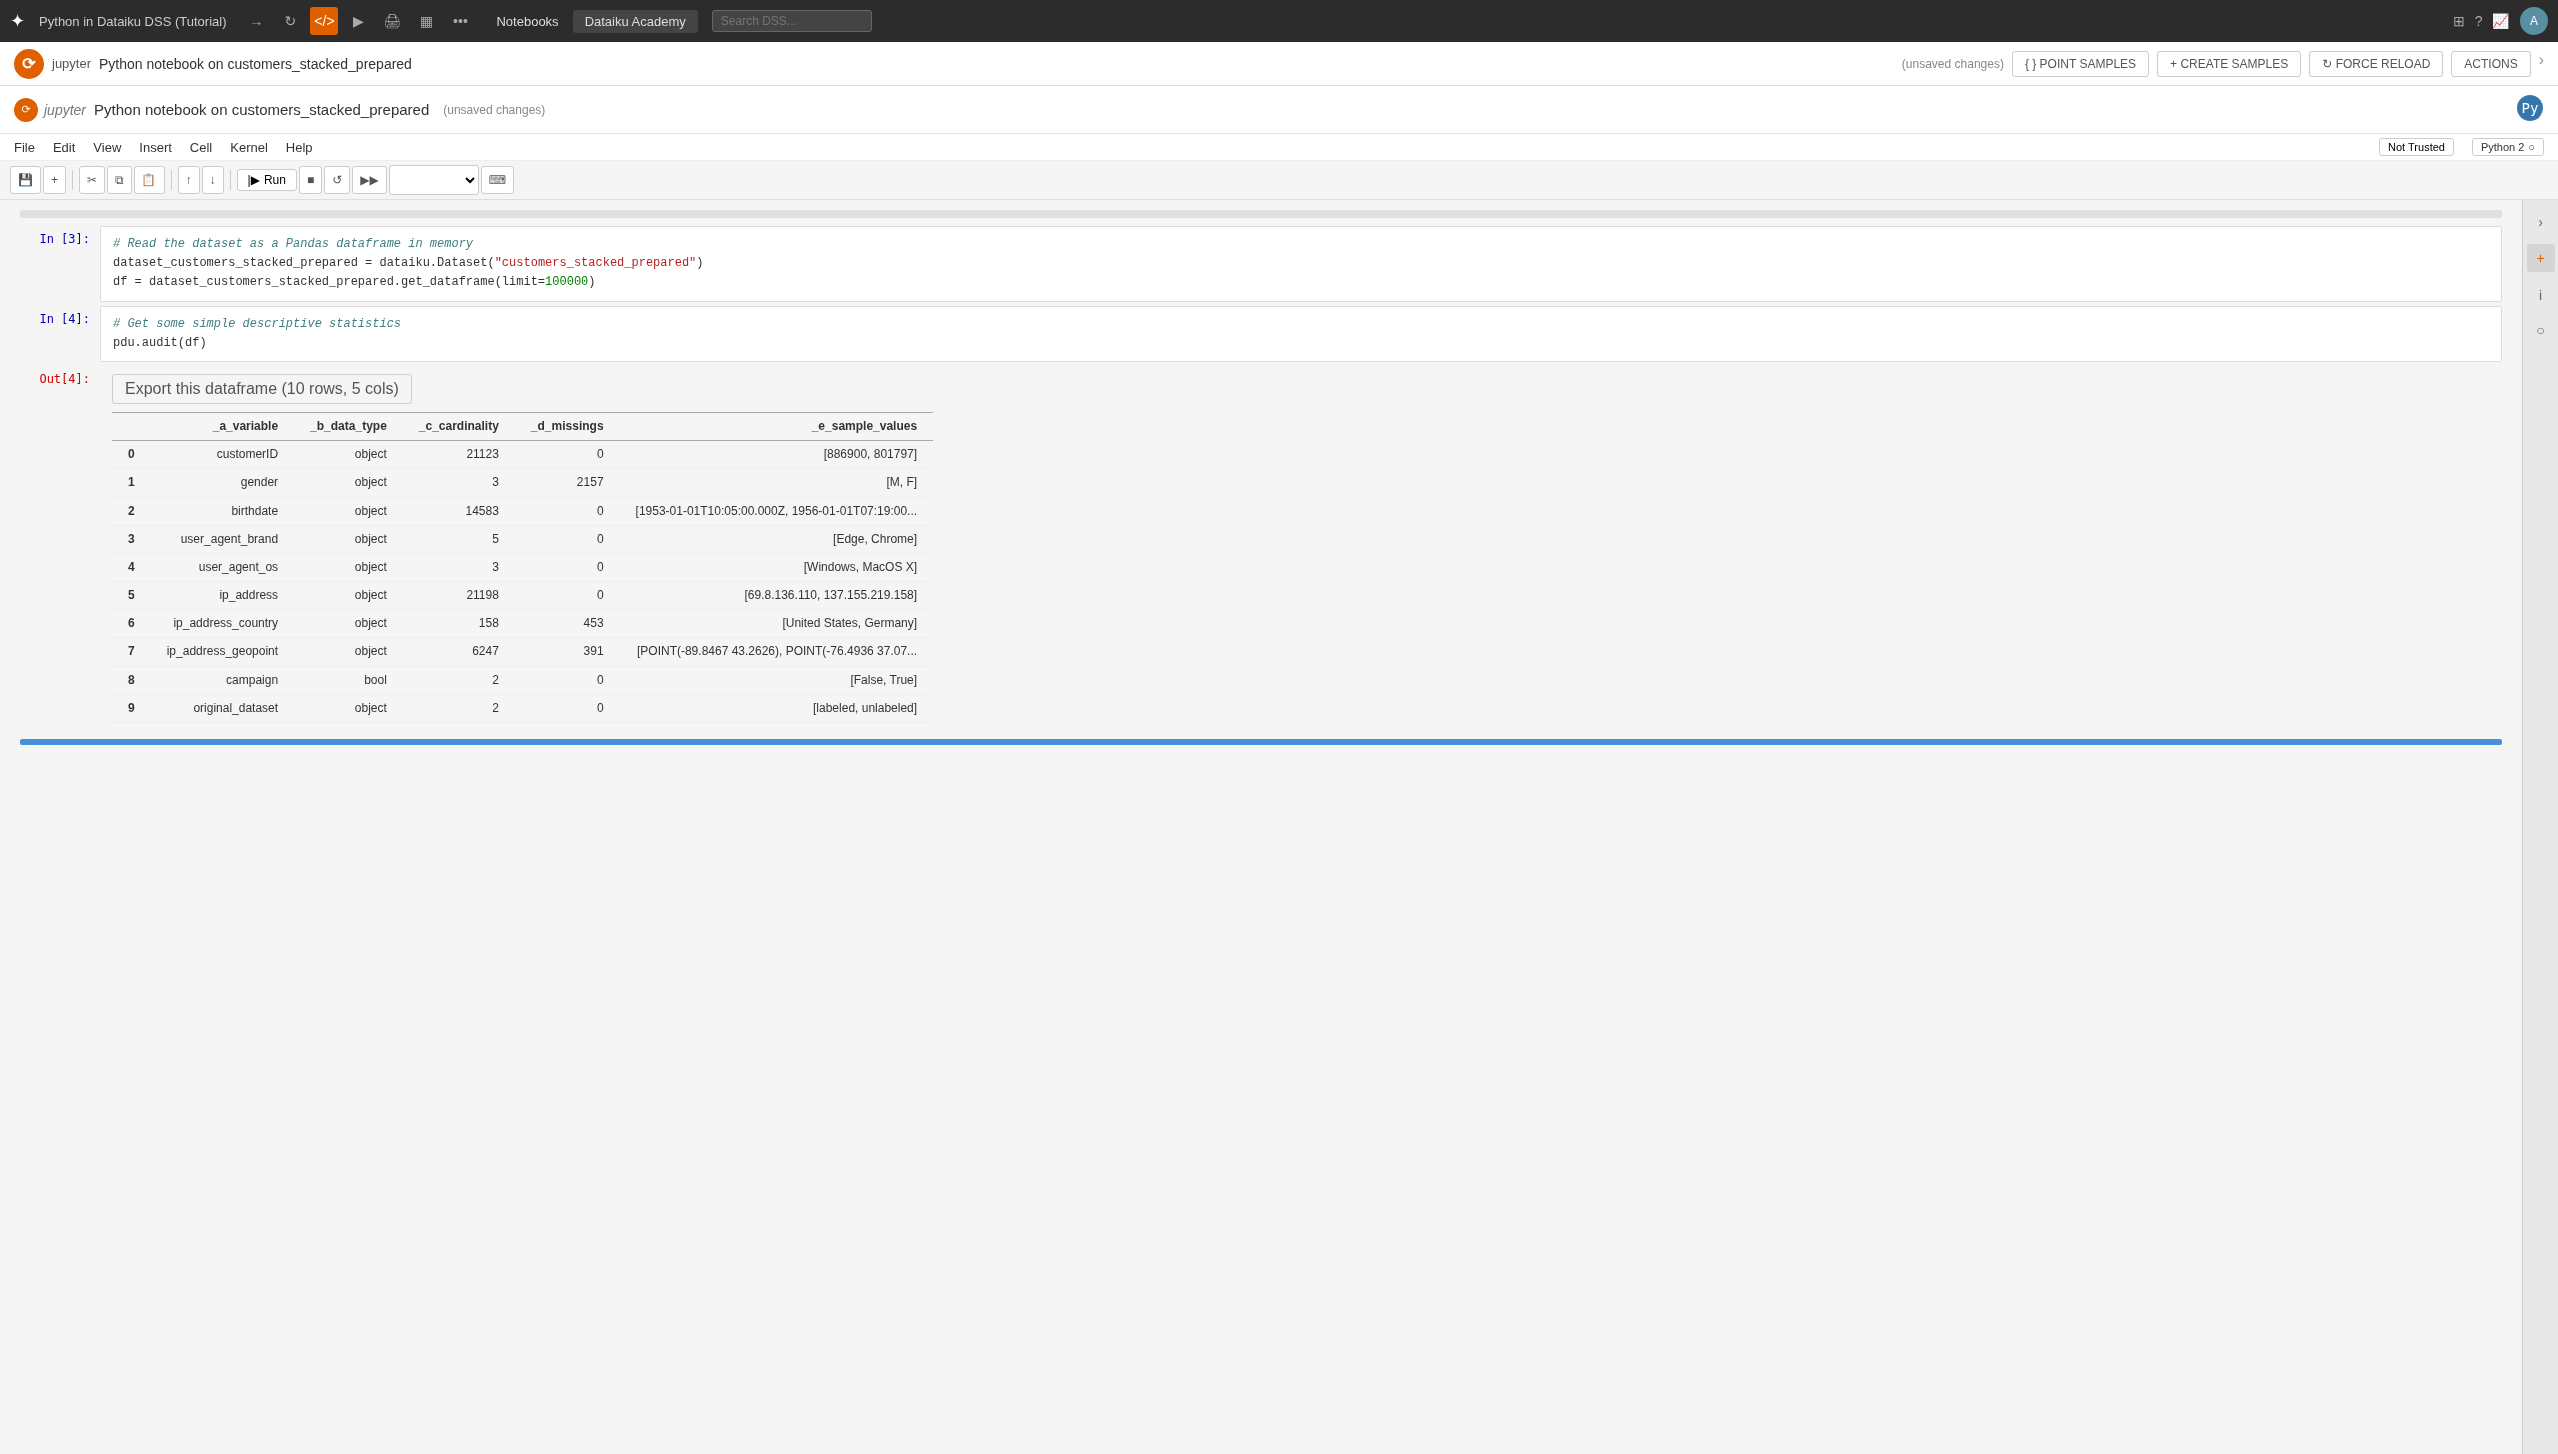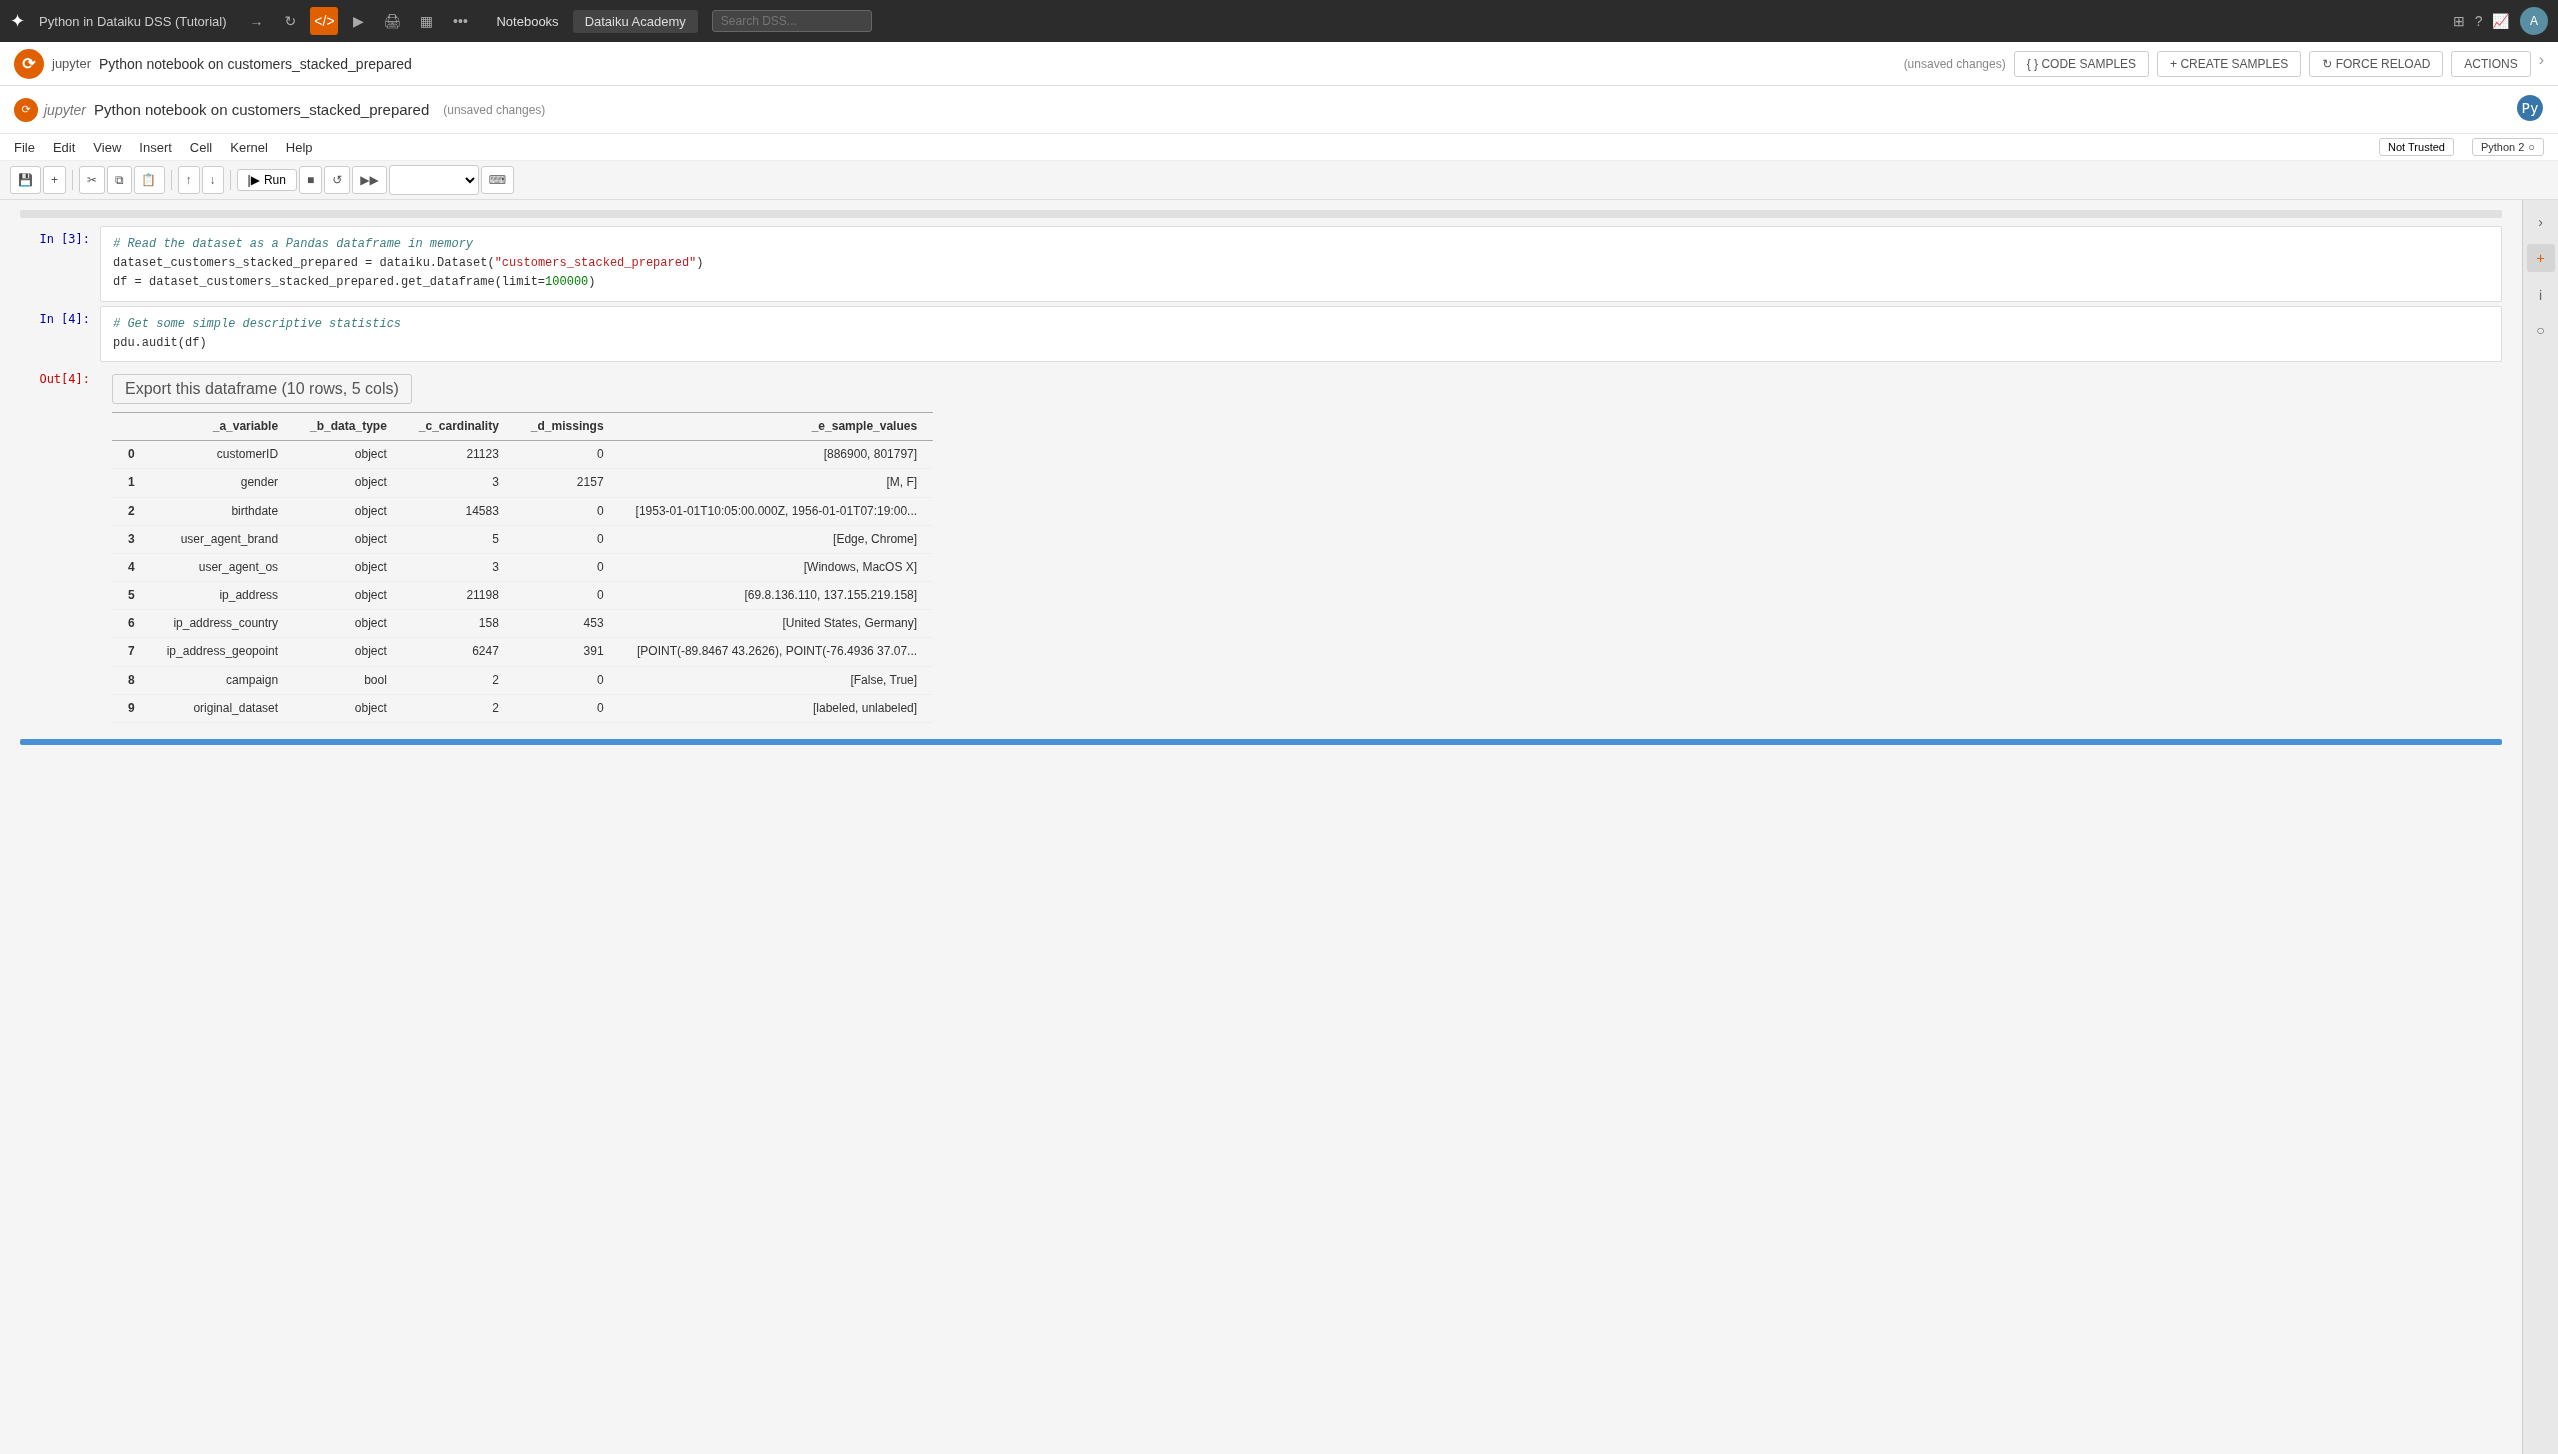--- a/index.html
+++ b/index.html
@@ -211,21 +211,21 @@
     <span class="avatar">A</span>
   </div>
 </div>
 
 <div class="secondary-bar">
   <div class="dataiku-logo">⟳</div>
   <span style="font-size:13px;color:#555;">jupyter</span>
   <span class="notebook-title">Python notebook on customers_stacked_prepared</span>
   <span class="unsaved">(unsaved changes)</span>
   <div class="right-btns">
-    <button class="btn">{ } CODE SAMPLES</button>
+    <button class="btn">{ } POINT SAMPLES</button>
     <button class="btn">+ CREATE SAMPLES</button>
     <button class="btn">↻ FORCE RELOAD</button>
     <button class="btn">ACTIONS</button>
     <span style="font-size:16px;color:#999;cursor:pointer;">›</span>
   </div>
 </div>
 
 <div class="jupyter-header">
   <div class="jupyter-logo-text">
     <div class="jupyter-logo-circle">⟳</div>

